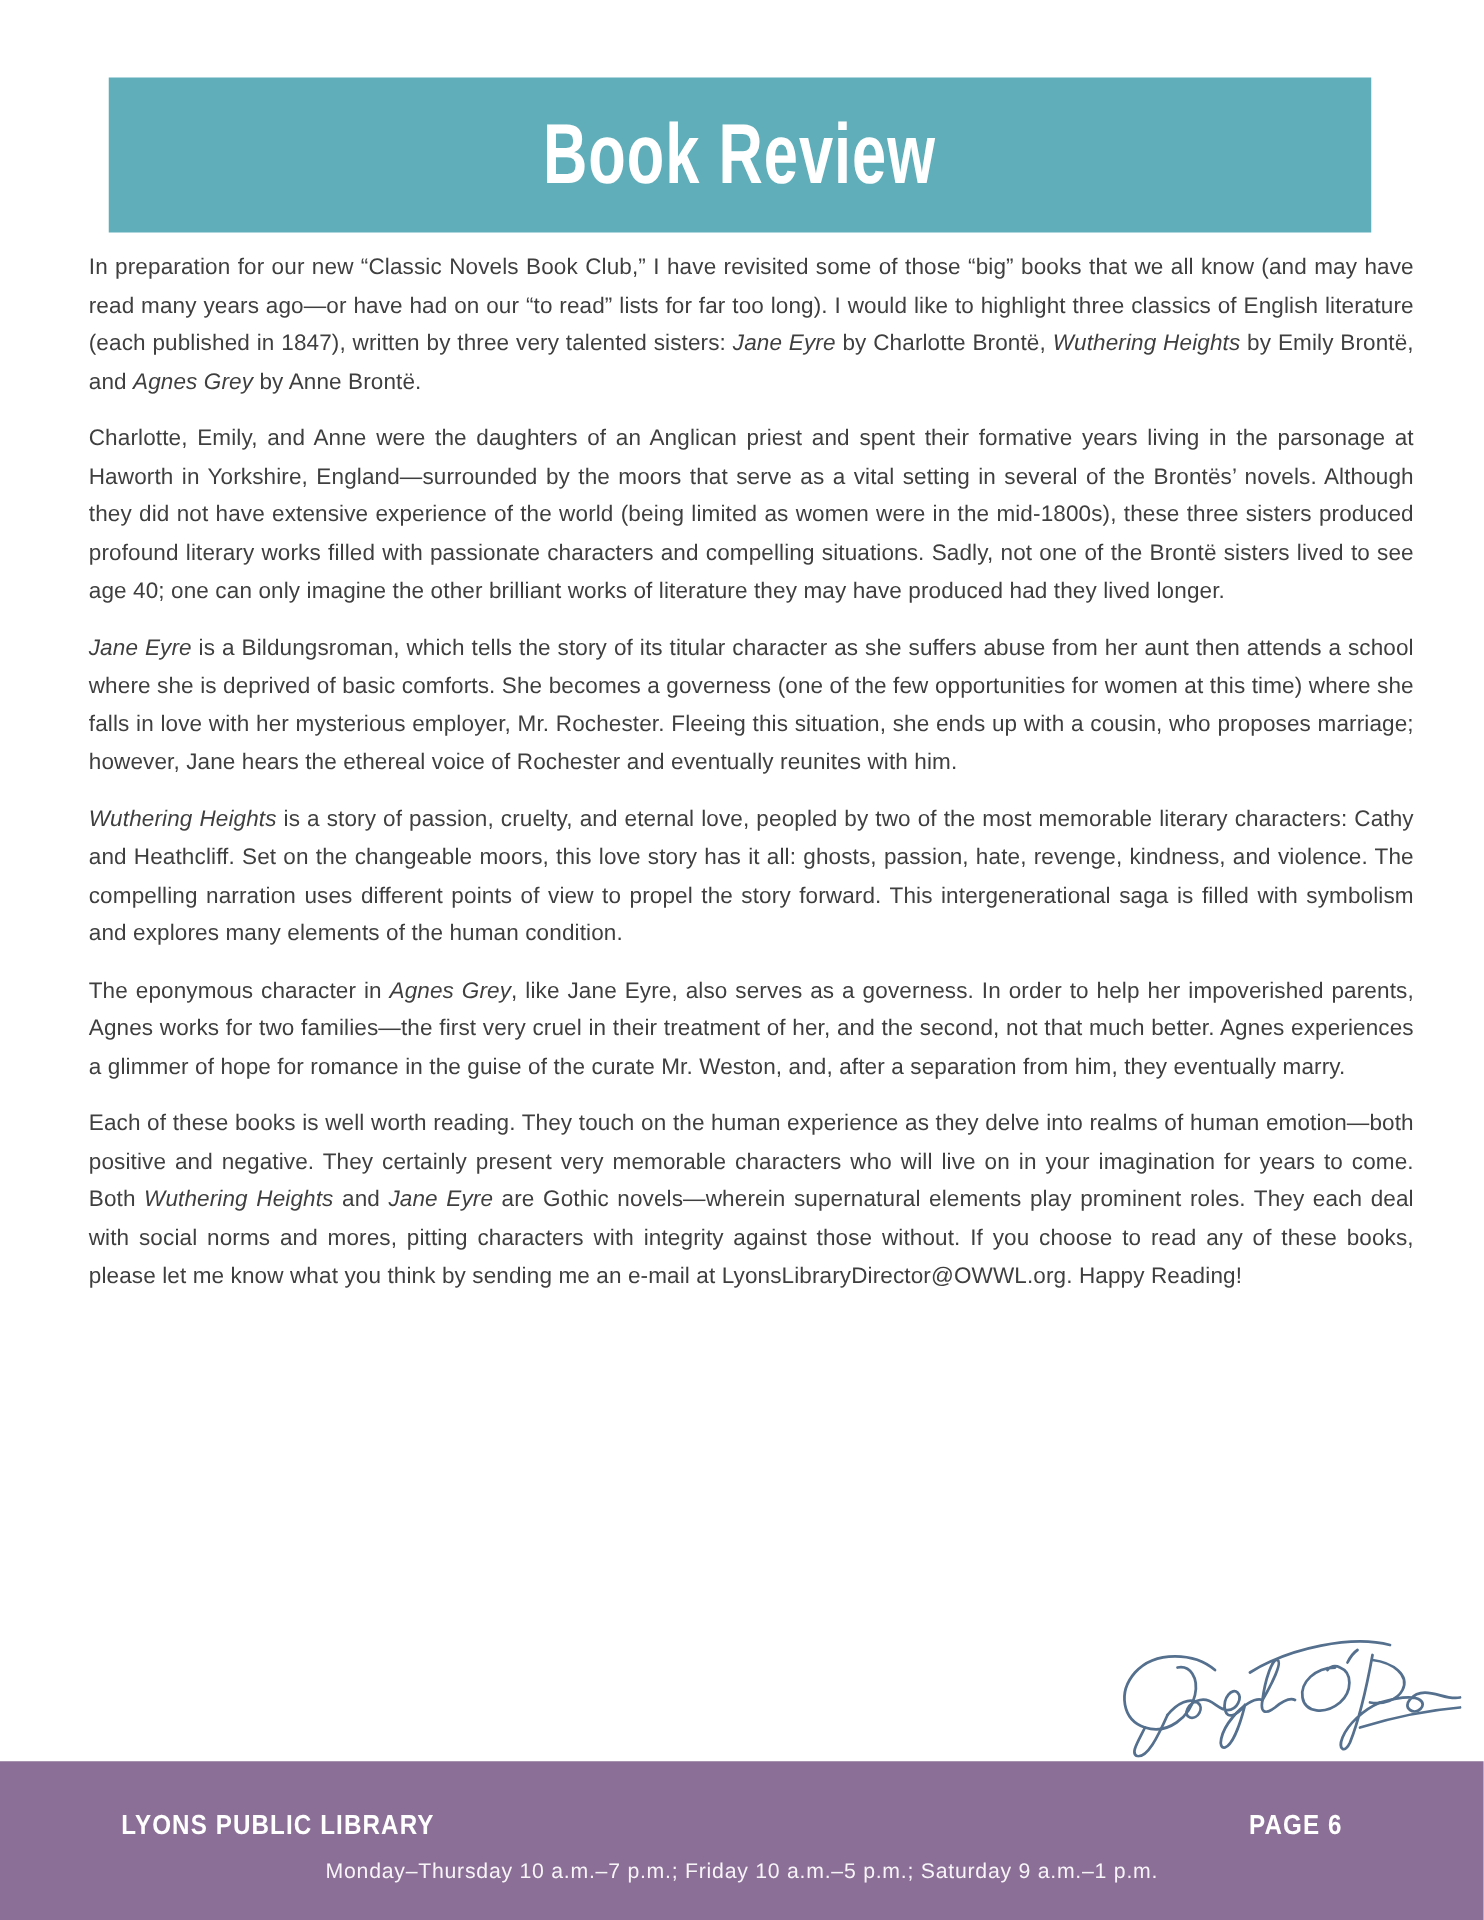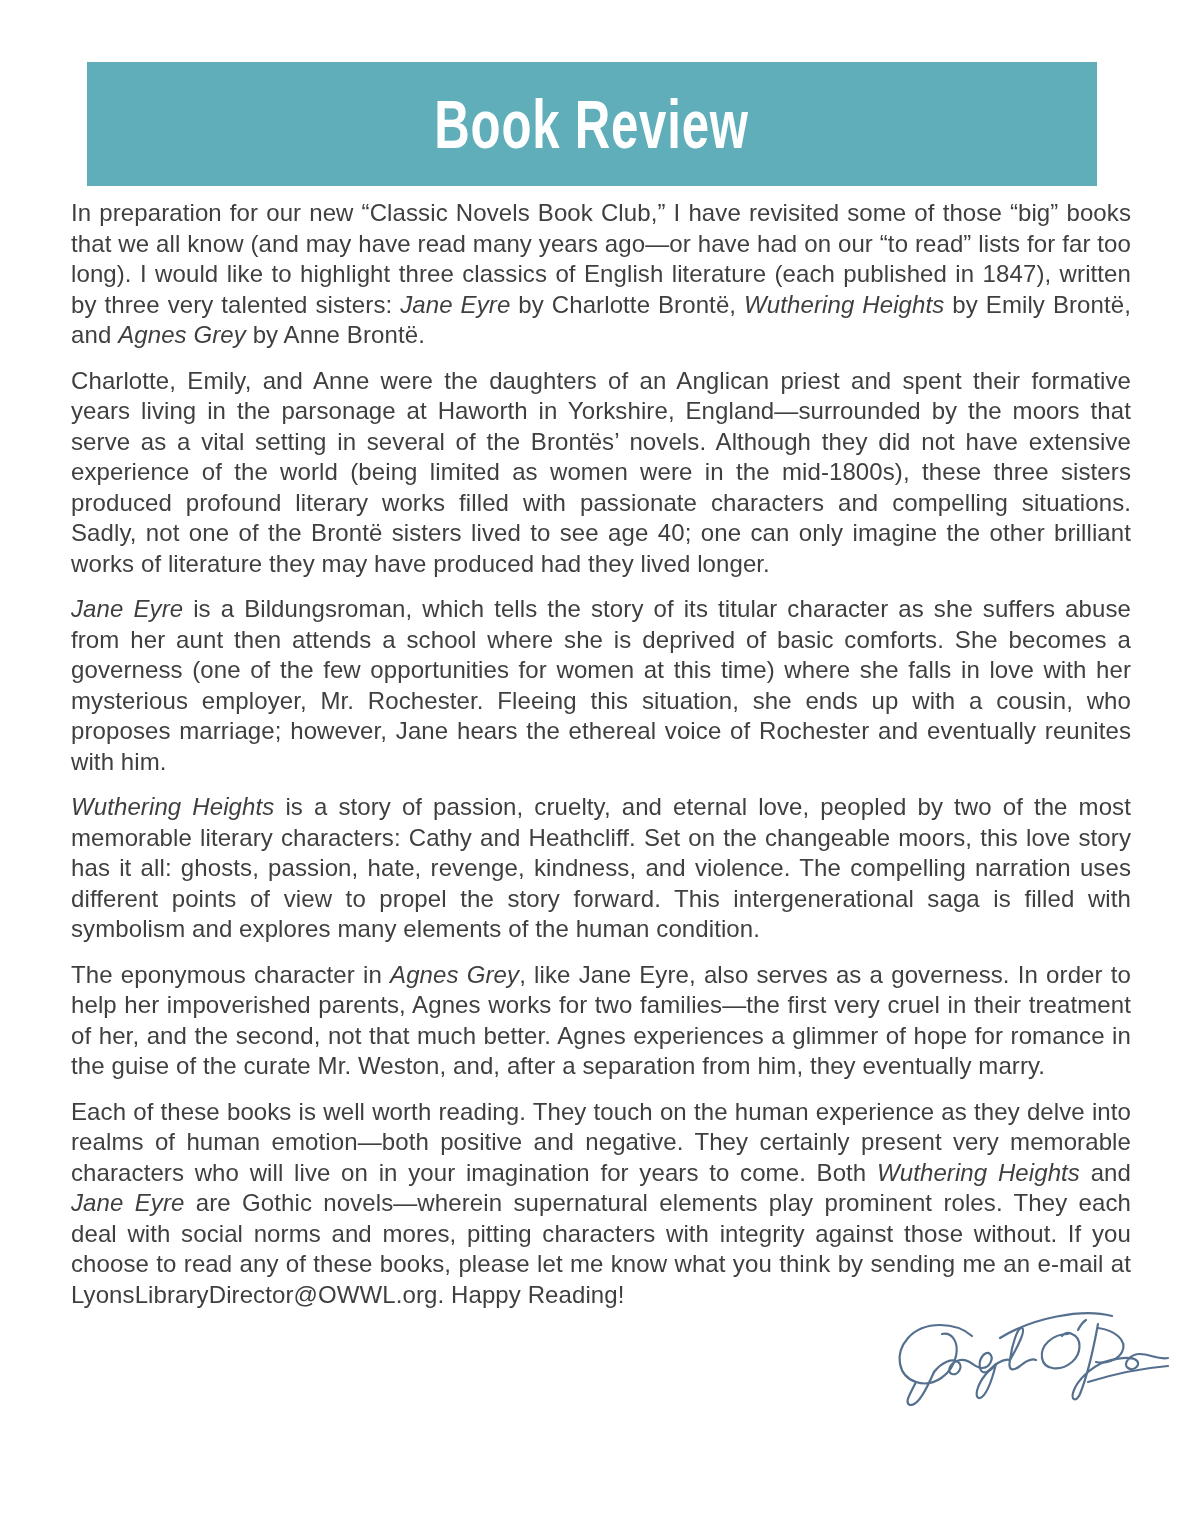--- a/index.html
+++ b/index.html
@@ -21,21 +21,21 @@
     font-weight: 700;
     letter-spacing: 1px;
     transform: scale(0.78, 1.08);
     white-space: nowrap;
   }
 
   
   .article {
     position: absolute; left: 71px; top: 198px; width: 1060px;
     color: var(--text, #3f3f3f);
-    font-size: 24px;
+    font-size: 18px;
     line-height: 30.5px;
     text-align: justify;
     letter-spacing: 0.1px;
   }
   .article p { margin-bottom: 15px; }
   .article em { font-style: italic; }
 
   
   .signature-wrap {
     position: absolute; left: 882px; top: 1306px; width: 290px; height: 100px;
@@ -100,14 +100,21 @@
       <path class="sig-stroke" d="M196,24 C198,20 201,16 204,14"></path>
 
       <path class="sig-stroke" d="M216,18 C212,40 206,68 198,88 C194,97 188,94 192,84 C196,74 208,62 222,56"></path>
       <path class="sig-stroke" d="M216,22 C232,24 246,34 240,46 C236,54 224,58 214,56"></path>
 
       <path class="sig-stroke" d="M222,56 C236,52 248,50 254,54 C260,58 252,66 246,62 C240,58 248,48 258,48 C268,48 276,54 286,52"></path>
       <path class="sig-stroke" d="M206,76 C232,68 262,62 286,60"></path>
     </svg>
   </div>
 
+  <div class="footer">
+    <div class="footer-row">
+      <span class="footer-name">LYONS PUBLIC LIBRARY</span>
+      <span class="footer-page">PAGE 6</span>
+    </div>
+    <div class="footer-hours">Monday–Thursday 10 a.m.–7 p.m.; Friday 10 a.m.–5 p.m.; Saturday 9 a.m.–1 p.m.</div>
+  </div>
 
 </div>
 
 </body></html>

